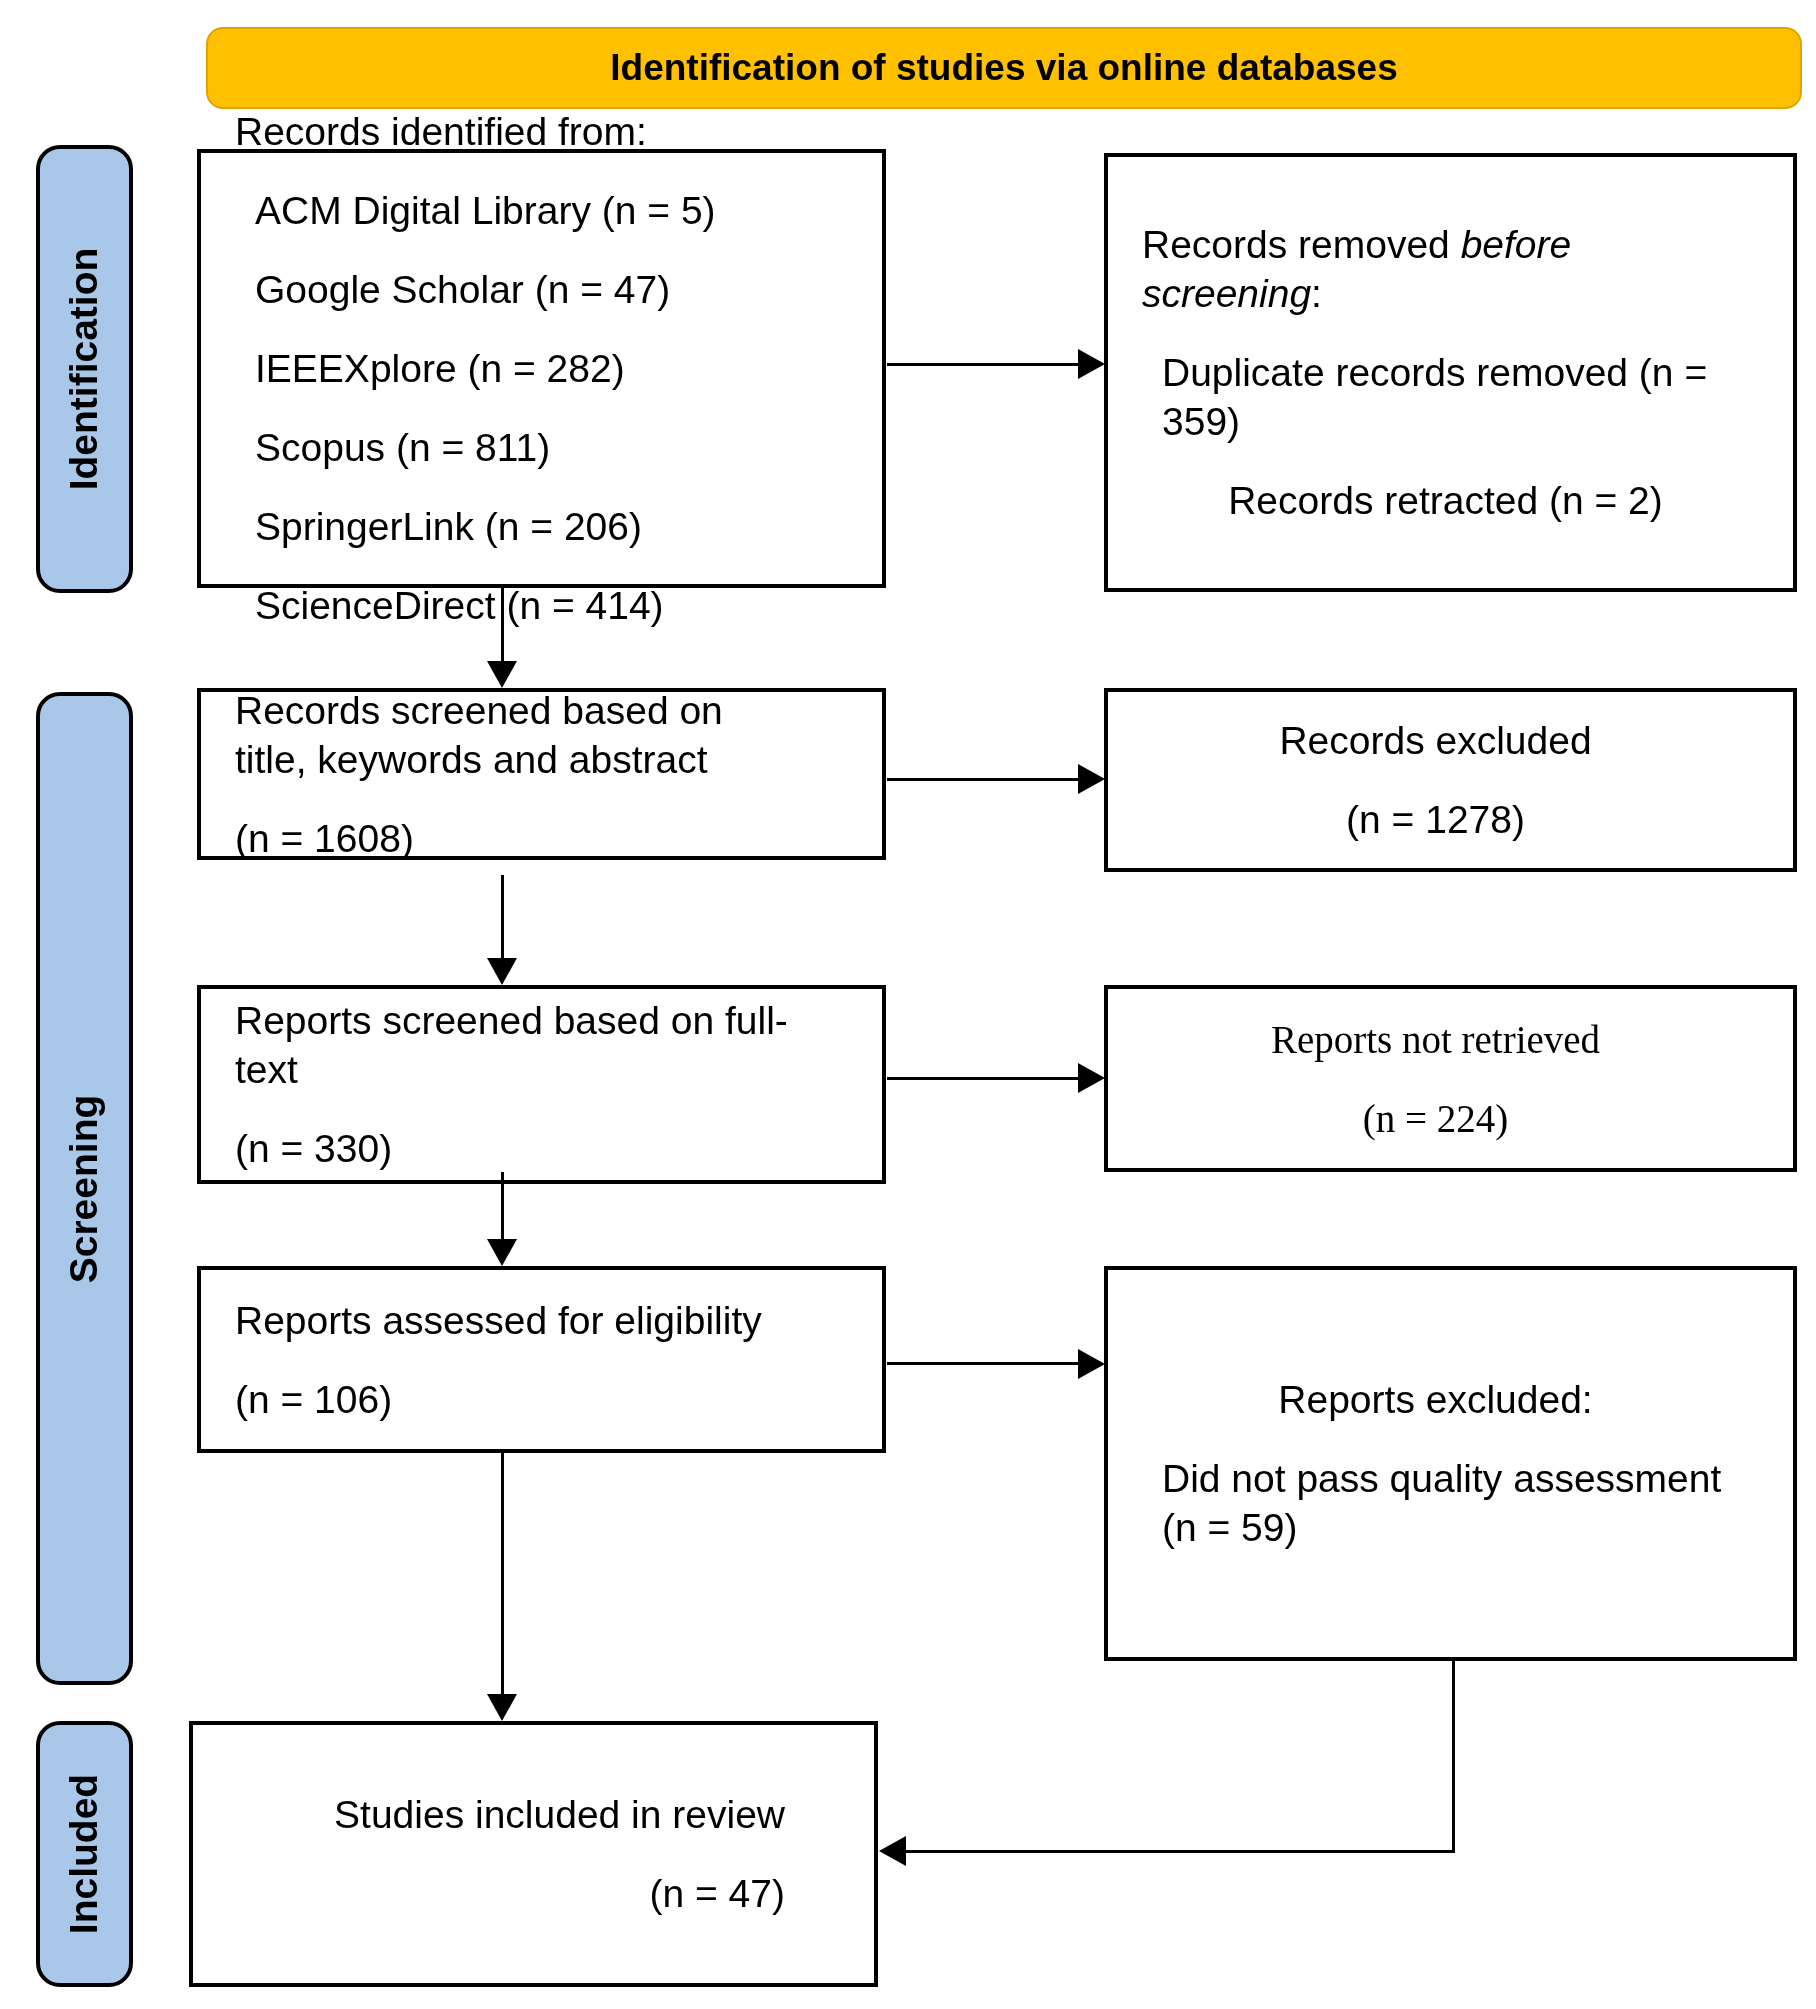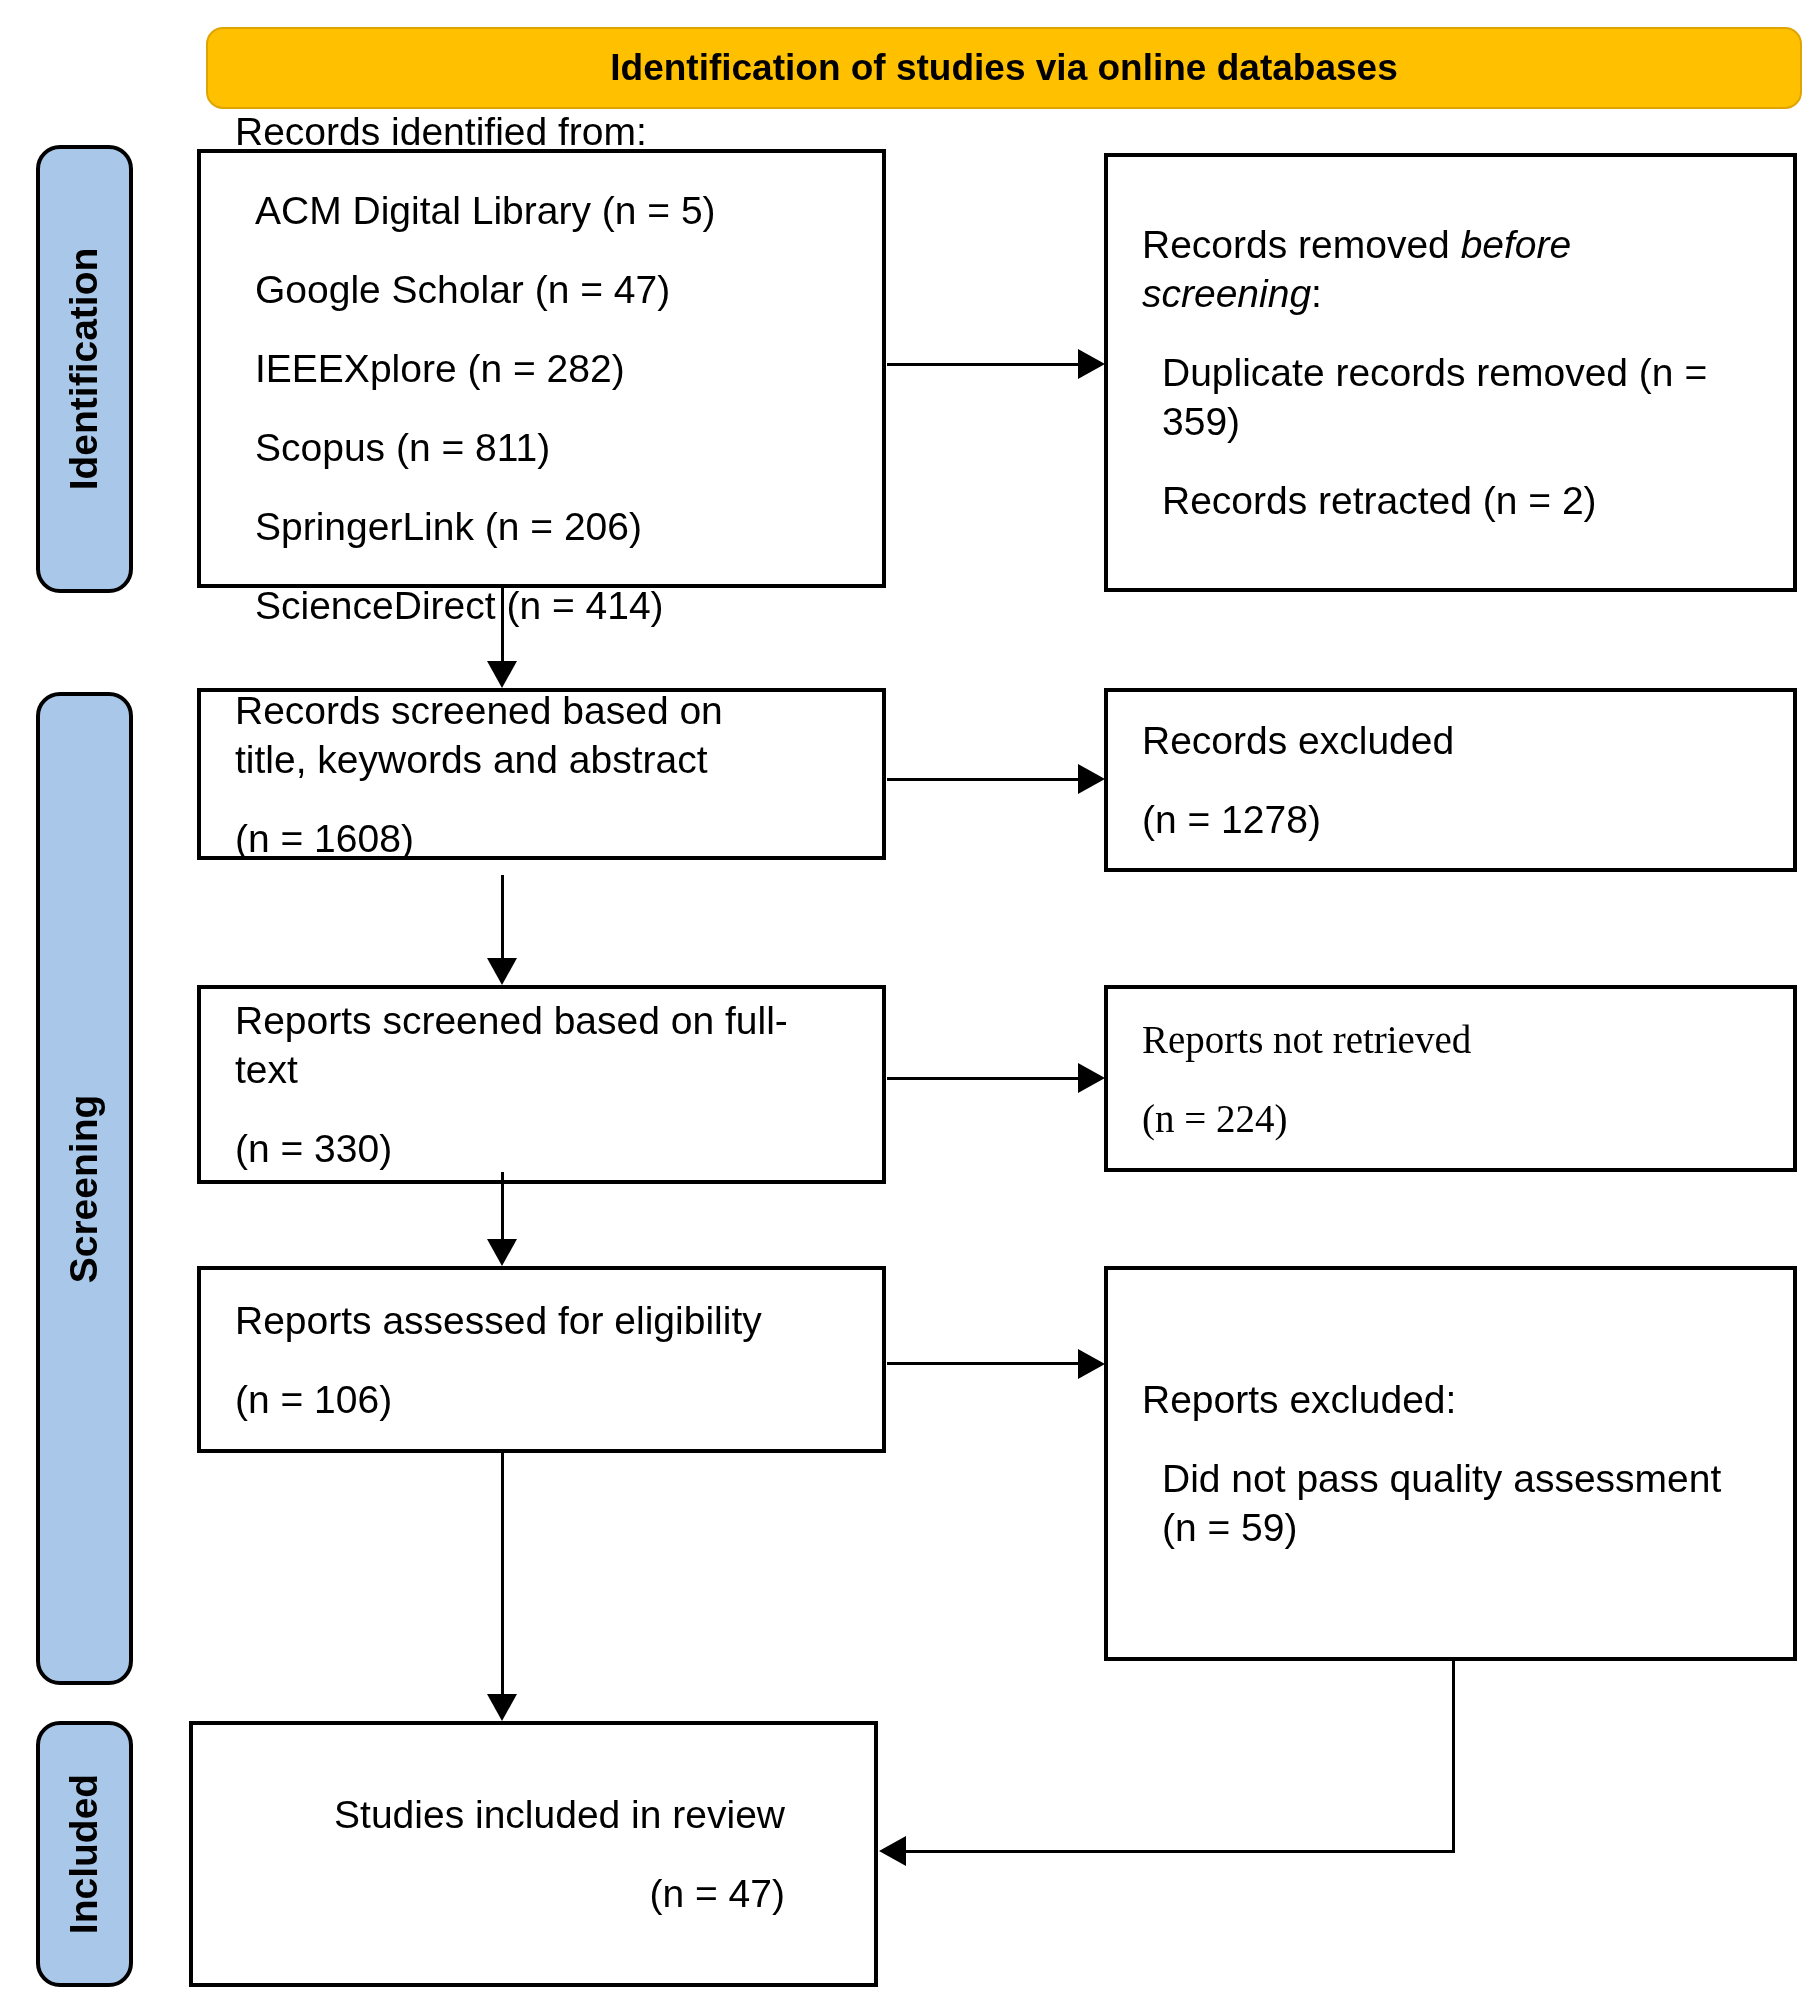--- a/index.html
+++ b/index.html
@@ -29,21 +29,21 @@
     transform:rotate(-90deg);white-space:nowrap;
     font-size:39px;font-weight:bold;
   }
 
   .node{
     position:absolute;background:var(--box-bg);border:4px solid var(--line);
     box-sizing:border-box;display:flex;flex-direction:column;justify-content:center;
     font-size:39px;line-height:49px;gap:30px;
   }
   .node.left-col{padding:8px 89px 8px 34px;}
-  .node.right-col{padding:8px 64px 8px 34px;}
+  .node.right-col{padding:8px 64px 8px 34px;align-items:center;}
   .indent{margin-left:20px;}
   .italic{font-style:italic;}
 
   .hline,.vline{position:absolute;background:var(--line);}
   .arrowhead{position:absolute;width:0;height:0;}
   .arrowhead.right{border-top:15.3px solid transparent;border-bottom:15.3px solid transparent;border-left:27px solid var(--line);}
   .arrowhead.down{border-left:15.3px solid transparent;border-right:15.3px solid transparent;border-top:27px solid var(--line);}
   .arrowhead.left{border-top:15.3px solid transparent;border-bottom:15.3px solid transparent;border-right:27px solid var(--line);}
 </style>
 </head>

